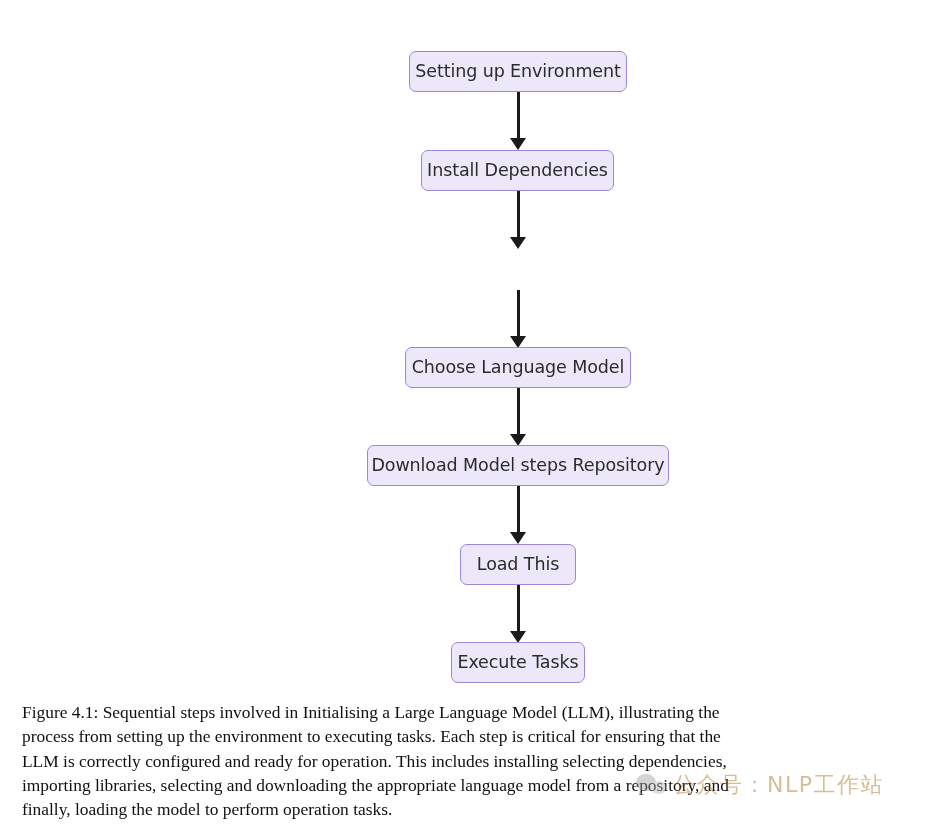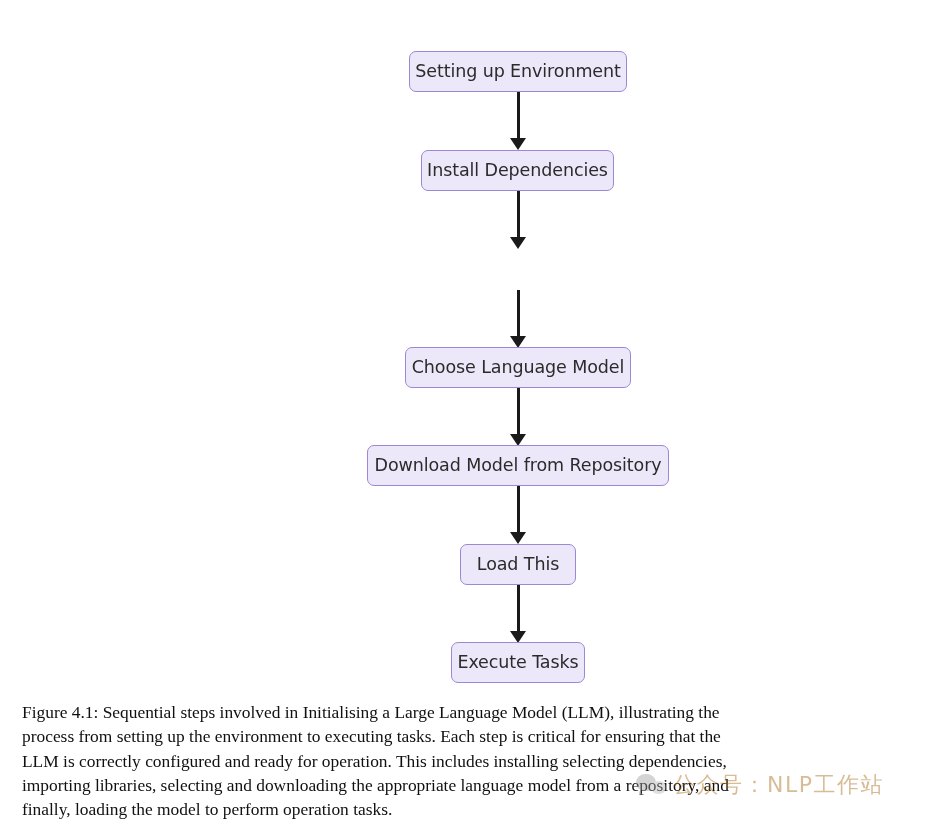--- a/index.html
+++ b/index.html
@@ -169,21 +169,21 @@
     <div class="connector" style="left:470.5px; top:272px; height:50px;"></div>
     <div class="arrowhead" style="left:463.5px; top:318px;"></div>
 
     <div class="node" style="left:359px; top:329px; width:226px; height:41px;">
       <span class="node-label">Choose Language Model</span>
     </div>
     <div class="connector" style="left:470.5px; top:370px; height:50px;"></div>
     <div class="arrowhead" style="left:463.5px; top:416px;"></div>
 
     <div class="node" style="left:321px; top:427px; width:302px; height:41px;">
-      <span class="node-label">Download Model from Repository</span>
+      <span class="node-label">Download Model steps Repository</span>
     </div>
     <div class="connector" style="left:470.5px; top:468px; height:50px;"></div>
     <div class="arrowhead" style="left:463.5px; top:514px;"></div>
 
     <div class="node" style="left:414px; top:526px; width:116px; height:41px;">
       <span class="node-label">Load This</span>
     </div>
     <div class="connector" style="left:470.5px; top:567px; height:50px;"></div>
     <div class="arrowhead" style="left:463.5px; top:613px;"></div>
 

